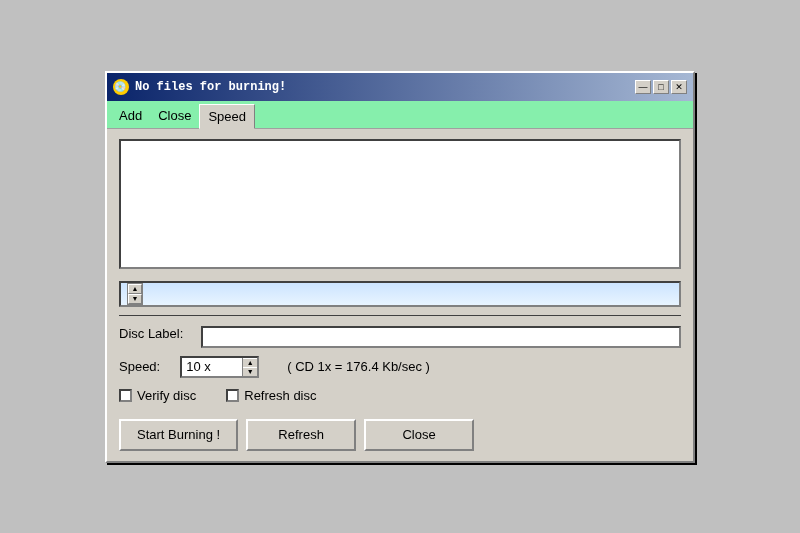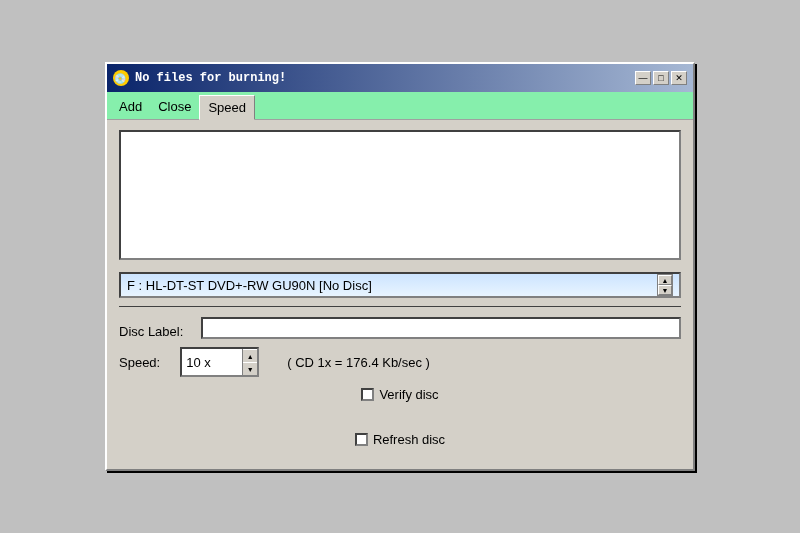--- a/index.html
+++ b/index.html
@@ -156,21 +156,21 @@
       display: flex;
       align-items: center;
       justify-content: center;
       font-size: 7px;
       cursor: pointer;
       line-height: 1;
     }
 
     .disc-label-row {
       display: flex;
-      align-items: flex-end;
+      align-items: flex-start;
       margin-bottom: 8px;
       gap: 18px;
     }
 
     .disc-label-text {
       font-size: 13px;
       white-space: nowrap;
     }
 
     .disc-label-input {
@@ -190,26 +190,25 @@
       margin-bottom: 10px;
       gap: 20px;
     }
 
     .speed-label {
       font-size: 13px;
     }
 
     .speed-input-wrap {
       display: flex;
-      align-items: center;
-      border: 2px solid #808080;
-      border-top-color: #404040;
-      border-left-color: #404040;
-      background: white;
-      height: 30px;
+      border: 2px solid #808080;
+      border-top-color: #404040;
+      border-left-color: #404040;
+      background: white;
+      height: 22px;
     }
 
     .speed-input {
       width: 60px;
       height: 18px;
       border: none;
       outline: none;
       padding: 2px 4px;
       font-size: 13px;
       background: white;
@@ -238,21 +237,20 @@
     .speed-note {
       font-size: 13px;
       margin-left: 8px;
     }
 
     .checkboxes-row {
       display: flex;
       align-items: center;
       gap: 30px;
       margin-bottom: 12px;
-      flex-direction: column;
     }
 
     .checkbox-item {
       display: flex;
       align-items: center;
       gap: 5px;
     }
 
     .checkbox-box {
       width: 13px;
@@ -322,21 +320,20 @@
     <div class="menu-item">Close</div>
     <div class="menu-item active">Speed</div>
   </div>
 
   <div class="content">
 
     <div class="files-area"></div>
 
     <div class="drive-select-row">
       <div class="drive-select">
-        <span>F : HL-DT-ST DVD+-RW GU90N       [No Disc]</span>
         <div class="spinner">
           <div class="spinner-btn">▲</div>
           <div class="spinner-btn">▼</div>
         </div>
       </div>
     </div>
 
     <div class="separator"></div>
 
     <div class="disc-label-row">
@@ -360,15 +357,20 @@
       <div class="checkbox-item">
         <div class="checkbox-box"></div>
         <span class="checkbox-label">Verify disc</span>
       </div>
       <div class="checkbox-item">
         <div class="checkbox-box"></div>
         <span class="checkbox-label">Refresh disc</span>
       </div>
     </div>
 
+    <div class="buttons-row">
+      <button class="btn">Start Burning !</button>
+      <button class="btn">Refresh</button>
+      <button class="btn">Close</button>
+    </div>
 
   </div>
 </div>
 
 </body></html>

